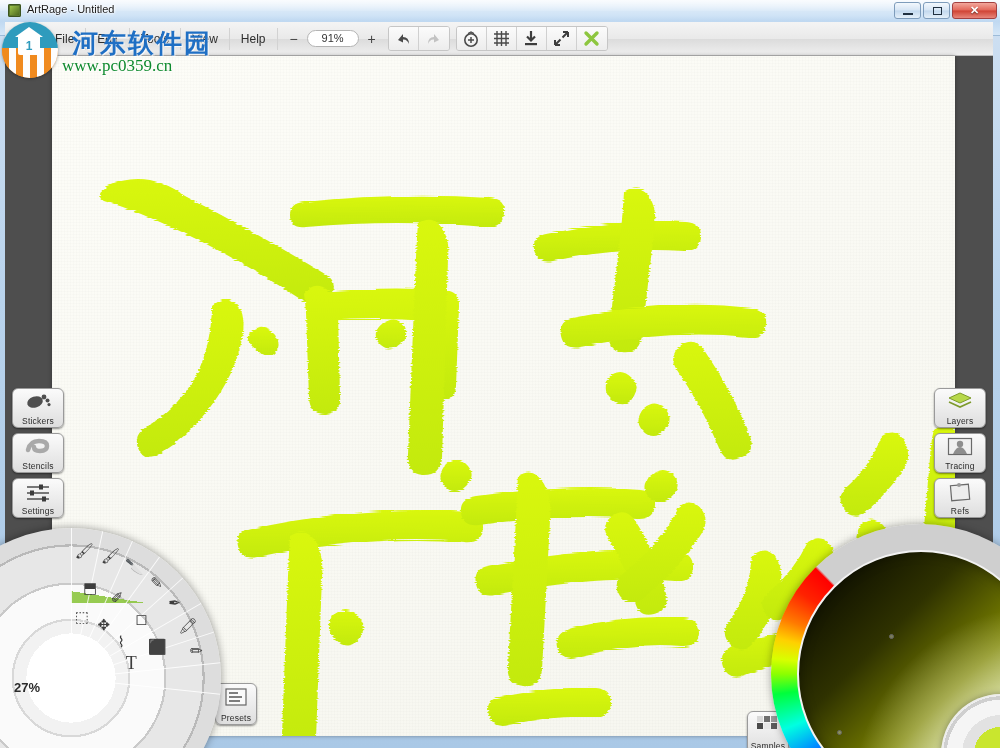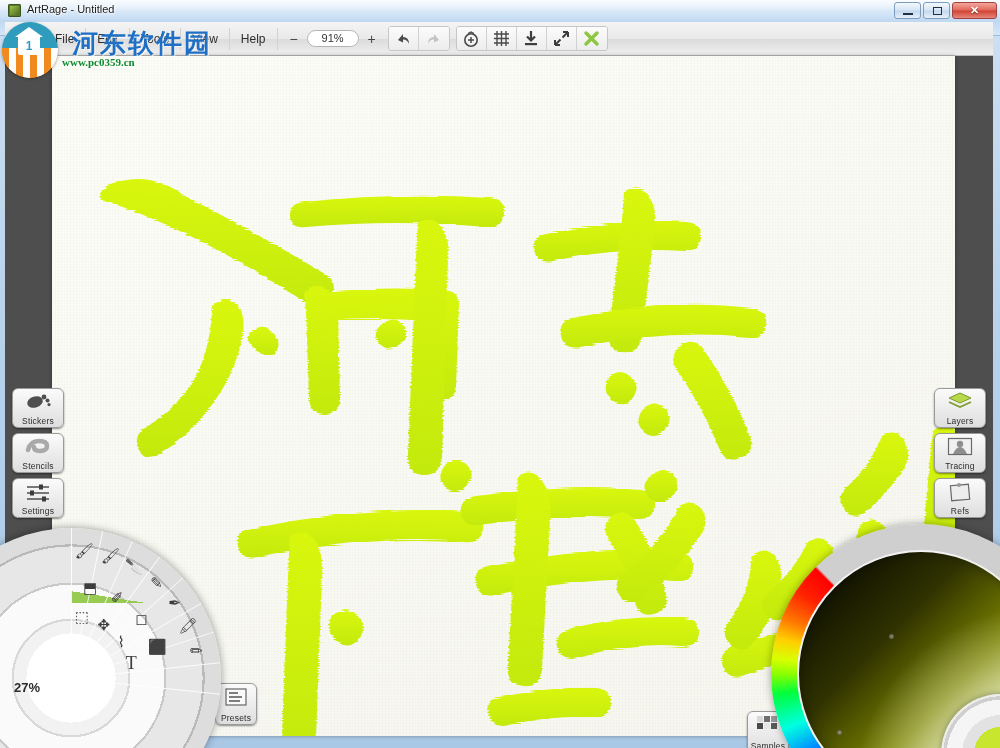--- a/index.html
+++ b/index.html
@@ -238,21 +238,21 @@
     text-align:center; color:#2f9bbd; font-size:12px; font-weight:bold;
   }
   .wm-cn {
     position:absolute; left:72px; top:26px;
     font-size:26px; font-weight:bold; color:#1f6fc4;
     letter-spacing:2px;
     text-shadow:1px 1px 0 rgba(255,255,255,.75);
   }
   .wm-url {
     position:absolute; left:62px; top:56px;
-    font-size:11px; font-weight:bold; color:#0e8a2e;
+    font-size:17px; font-weight:normal; color:#0e8a2e;
     font-family:"Liberation Serif", serif;
     text-shadow:1px 1px 0 rgba(255,255,255,.75);
   }
 </style>
 </head>
 <body>
 
 <div id="app">
 
   <div class="aero-frame"></div>

